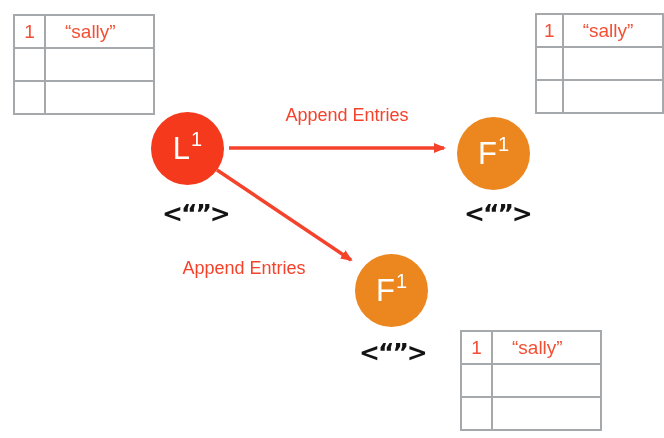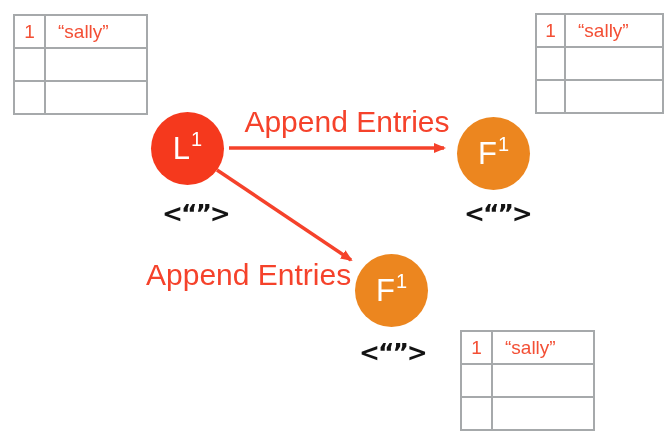--- a/index.html
+++ b/index.html
@@ -16,21 +16,21 @@
   table.log {
     position: absolute;
     border-collapse: collapse;
     background: #ffffff;
     font-family: "Liberation Sans", sans-serif;
     font-size: 19px;
     color: #f34f35;
   }
   table.log td { border: 2px solid #a6a9ab; height: 31px; padding: 0; }
   table.log td.c1 { width: 29px; text-align: center; }
-  table.log td.c2 { width: 88px; text-align: left; padding-left: 12px; }
+  table.log td.c2 { width: 88px; text-align: left; padding-left: 19px; }
   #log-top-left     { left: 13px;  top: 14px; }
   #log-top-right    { left: 535px; top: 13px; }
   #log-bottom-right { left: 460px; top: 330px; }
 
   
   .node {
     position: absolute;
     width: 73px; height: 73px;
     border-radius: 50%;
     display: flex;
@@ -56,21 +56,21 @@
   svg.arrows {
     position: absolute;
     left: 0; top: 0;
     pointer-events: none;
   }
 
   
   .edge-label {
     position: absolute;
     color: #f5422b;
-    font-size: 30px;
+    font-size: 18px;
     text-align: center;
     white-space: nowrap;
   }
   #edge-label-top    { left: 242px; top: 105px; width: 210px; }
   #edge-label-bottom { left: 146px; top: 258px; width: 196px; }
 
   
   .empty-marker {
     position: absolute;
     color: #131313;

